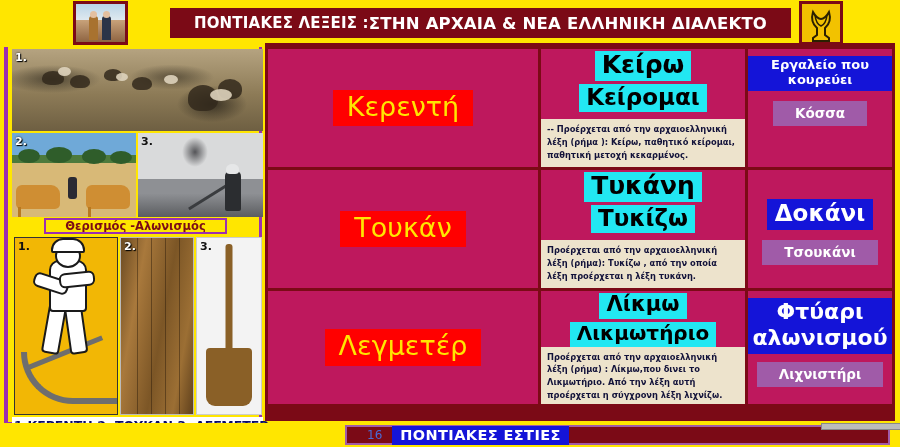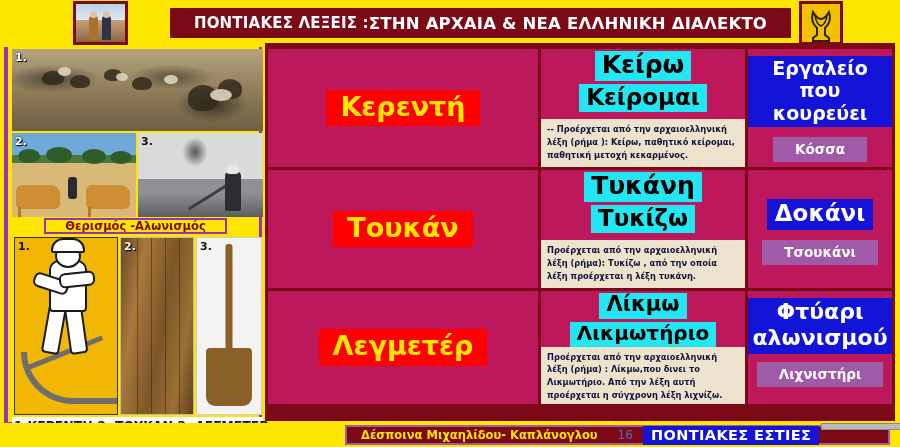--- a/index.html
+++ b/index.html
@@ -224,21 +224,21 @@
   .td.c3 { flex: 1; display:flex; flex-direction:column; align-items:center; justify-content:flex-start; padding-top:7px; }
 
   .row1 .td { height: 118px; }
   .row2 .td { height: 118px; }
   .row3 .td { height: 113px; }
 
   
   .pontic {
     background: #FF0000;
     color: #FFE600;
-    font-weight: bold;
+    font-weight: normal;
     font-size: 27px;
     padding: 1px 14px 4px 14px;
     line-height: 1.15;
     white-space: nowrap;
   }
 
   
   .ancient-main {
     background: #22E7F2;
     color: #000000;
@@ -277,21 +277,21 @@
     background: #1414D8;
     color: #ffffff;
     font-weight: bold;
     font-size: 19px;
     line-height: 1.18;
     padding: 1px 8px 3px 8px;
     text-align: center;
     white-space: nowrap;
     max-width: 100%;
   }
-  .modern-main.two { font-size: 19px; white-space: normal; }
+  .modern-main.two { font-size: 13px; white-space: normal; }
   .modern-sub {
     background: #A05BA8;
     color: #ffffff;
     font-weight: bold;
     font-size: 13.5px;
     padding: 4px 22px 5px 22px;
     margin-top: 10px;
     white-space: nowrap;
   }
 
@@ -487,19 +487,18 @@
       <div class="td c3">
         <span class="modern-main two" style="font-size:22px;">Φτύαρι αλωνισμού</span>
         <span class="modern-sub" style="margin-top:8px;">Λιχνιστήρι</span>
       </div>
     </div>
   </div>
 
   <div class="footer">
     <div class="footer-inner">
       <span class="footer-stub"></span>
-      <span class="footer-author">Δέσποινα Μιχαηλίδου- Καπλάνογλου</span>
       <span class="footer-page">16</span>
       <span class="footer-brand">ΠΟΝΤΙΑΚΕΣ ΕΣΤΙΕΣ</span>
     </div>
   </div>
 
 </div>
 
 </body></html>

